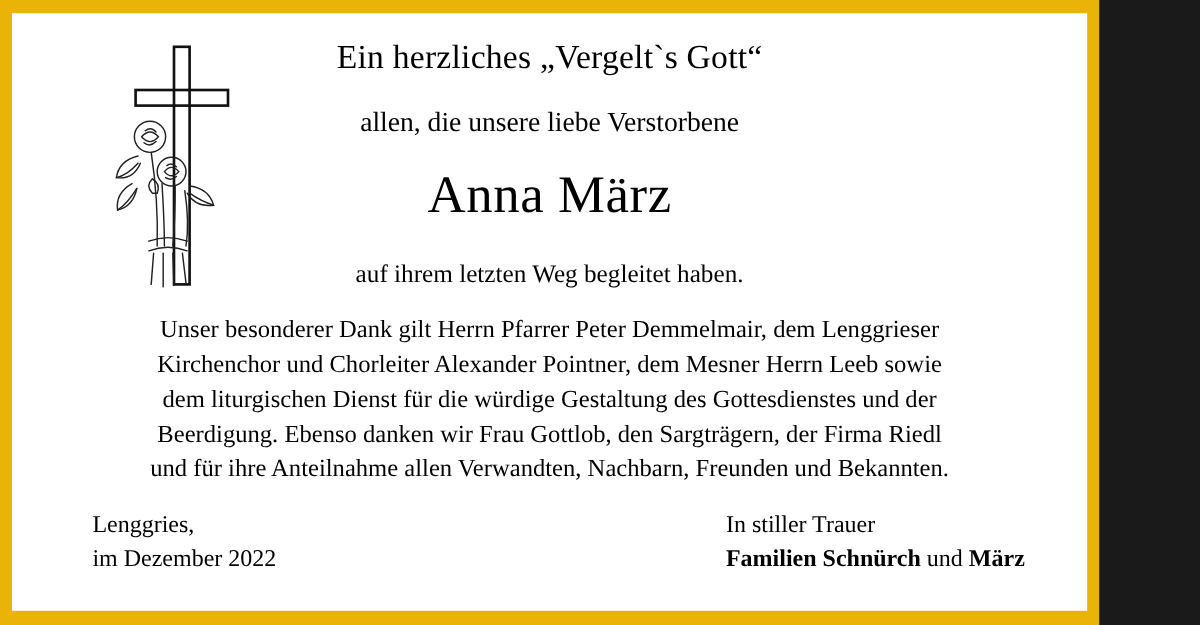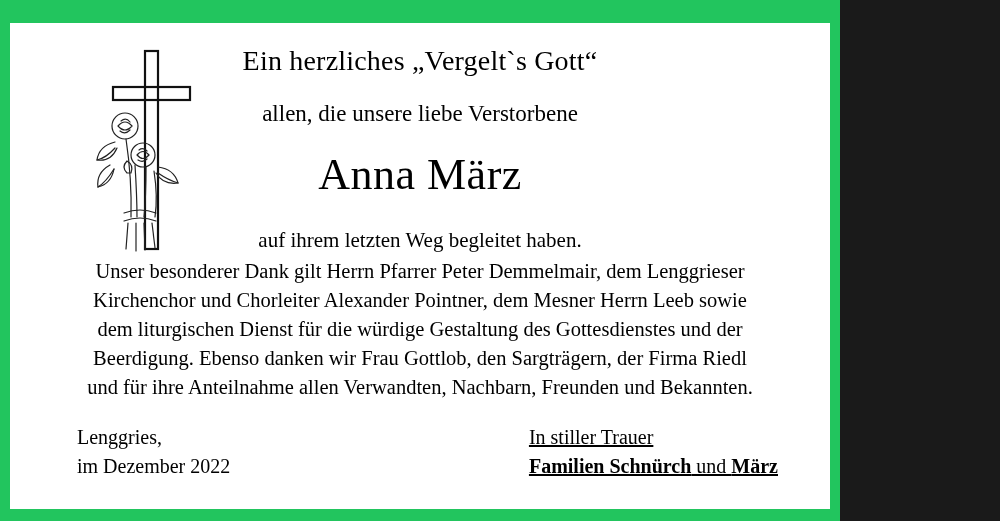--- a/index.html
+++ b/index.html
@@ -8,25 +8,25 @@
     background: #1a1a1a;
   }
   body {
     width: 1000px;
     height: 521px;
     font-family: "Liberation Serif", serif;
     overflow: hidden;
   }
   .obituary-frame {
     position: relative;
-    width: 840px;
+    width: 916px;
     height: 521px;
-    background: #22c55e;
+    background: #eab308;
     box-sizing: border-box;
-    padding: 23px 10px 12px 10px;
+    padding: 11px 10px 12px 10px;
   }
   .obituary-card {
     position: relative;
     width: 100%;
     height: 100%;
     background: #ffffff;
     box-sizing: border-box;
     overflow: hidden;
   }
   .cross-art {
@@ -61,20 +61,21 @@
     font-size: 21px;
     color: #000;
     padding-top: 28px;
   }
   .thanks-block {
     text-align: center;
     font-size: 20.5px;
     line-height: 1.42;
     color: #000;
     padding: 4px 34px 0 34px;
+    margin-top: 16px;
   }
   .thanks-block p {
     margin: 0;
   }
   .footer {
     position: absolute;
     left: 0;
     right: 0;
     bottom: 28px;
     display: flex;
@@ -88,21 +89,20 @@
     font-size: 20px;
     line-height: 1.45;
     color: #000;
     text-align: left;
   }
   .footer-right {
     font-size: 20px;
     line-height: 1.45;
     color: #000;
     text-align: left;
-    text-decoration: underline;
   }
   .bold {
     font-weight: bold;
   }
   .inline {
     display: inline;
     text-align: center;
   }
 </style>
 </head>

